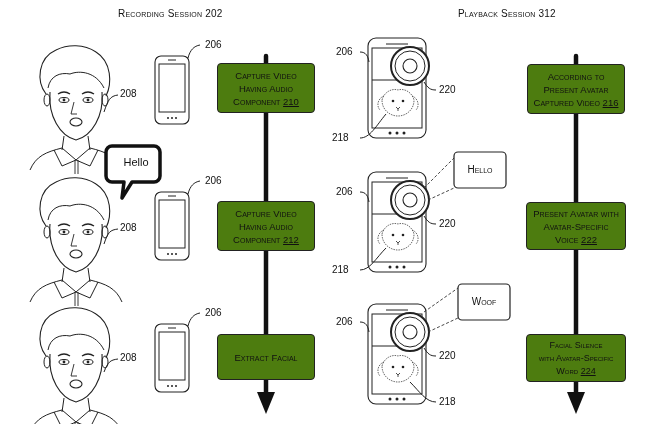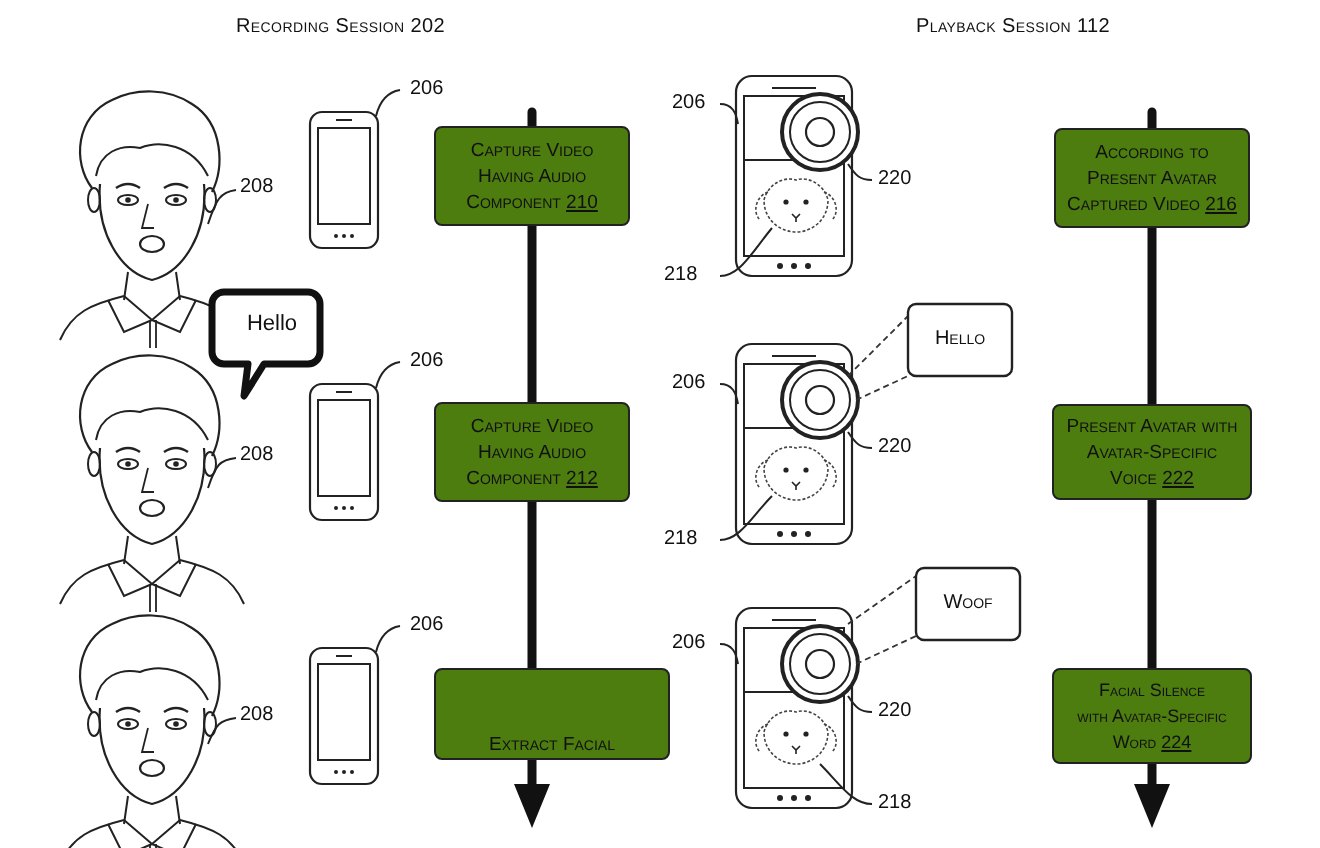--- a/index.html
+++ b/index.html
@@ -14,21 +14,21 @@
          display: flex; flex-direction: column; justify-content: center; box-sizing: border-box; }
   .box u { text-decoration: underline; }
   .ref { position: absolute; font-size: 10px; white-space: nowrap; }
   .bubble-txt { position: absolute; font-size: 10px; font-variant: small-caps; text-align: center; }
   svg { position: absolute; left: 0; top: 0; }
 </style>
 </head>
 <body>
 
 <div class="title rec">Recording Session 202</div>
-<div class="title play">Playback Session 112</div>
+<div class="title play">Playback Session 312</div>
 
 <svg width="660" height="424" viewBox="0 0 660 424">
   <defs>
 
     <g id="person">
       <path d="M20,58 C10,45 12,22 30,14 C42,8 58,8 70,16 C86,26 86,48 80,60" fill="none" stroke="#222" stroke-width="1.1"></path>
       <path d="M22,52 C24,40 34,36 44,38 C54,34 70,36 78,52" fill="none" stroke="#222" stroke-width="1"></path>
       <path d="M24,56 C22,80 34,100 50,104 C66,100 78,80 76,56" fill="none" stroke="#222" stroke-width="1.1"></path>
       <ellipse cx="21" cy="64" rx="3" ry="6" fill="none" stroke="#222" stroke-width="1"></ellipse>
       <ellipse cx="79" cy="64" rx="3" ry="6" fill="none" stroke="#222" stroke-width="1"></ellipse>
@@ -160,21 +160,21 @@
 <div class="box" style="left:217px;top:63px;width:98px;height:50px;">
   <div>Capture Video</div>
   <div>Having Audio</div>
   <div><span>Component</span> <u>210</u></div>
 </div>
 <div class="box" style="left:217px;top:201px;width:98px;height:50px;">
   <div>Capture Video</div>
   <div>Having Audio</div>
   <div><span>Component</span> <u>212</u></div>
 </div>
-<div class="box" style="left:217px;top:334px;width:118px;height:46px;justify-content:flex-end;">
+<div class="box" style="left:217px;top:334px;width:98px;height:46px;">
   <div>Extract Facial</div>
 </div>
 
 <div class="box" style="left:527px;top:64px;width:98px;height:50px;">
   <div>According to</div>
   <div>Present Avatar</div>
   <div><span>Captured Video</span> <u>216</u></div>
 </div>
 <div class="box" style="left:526px;top:202px;width:100px;height:48px;">
   <div>Present Avatar with</div>

